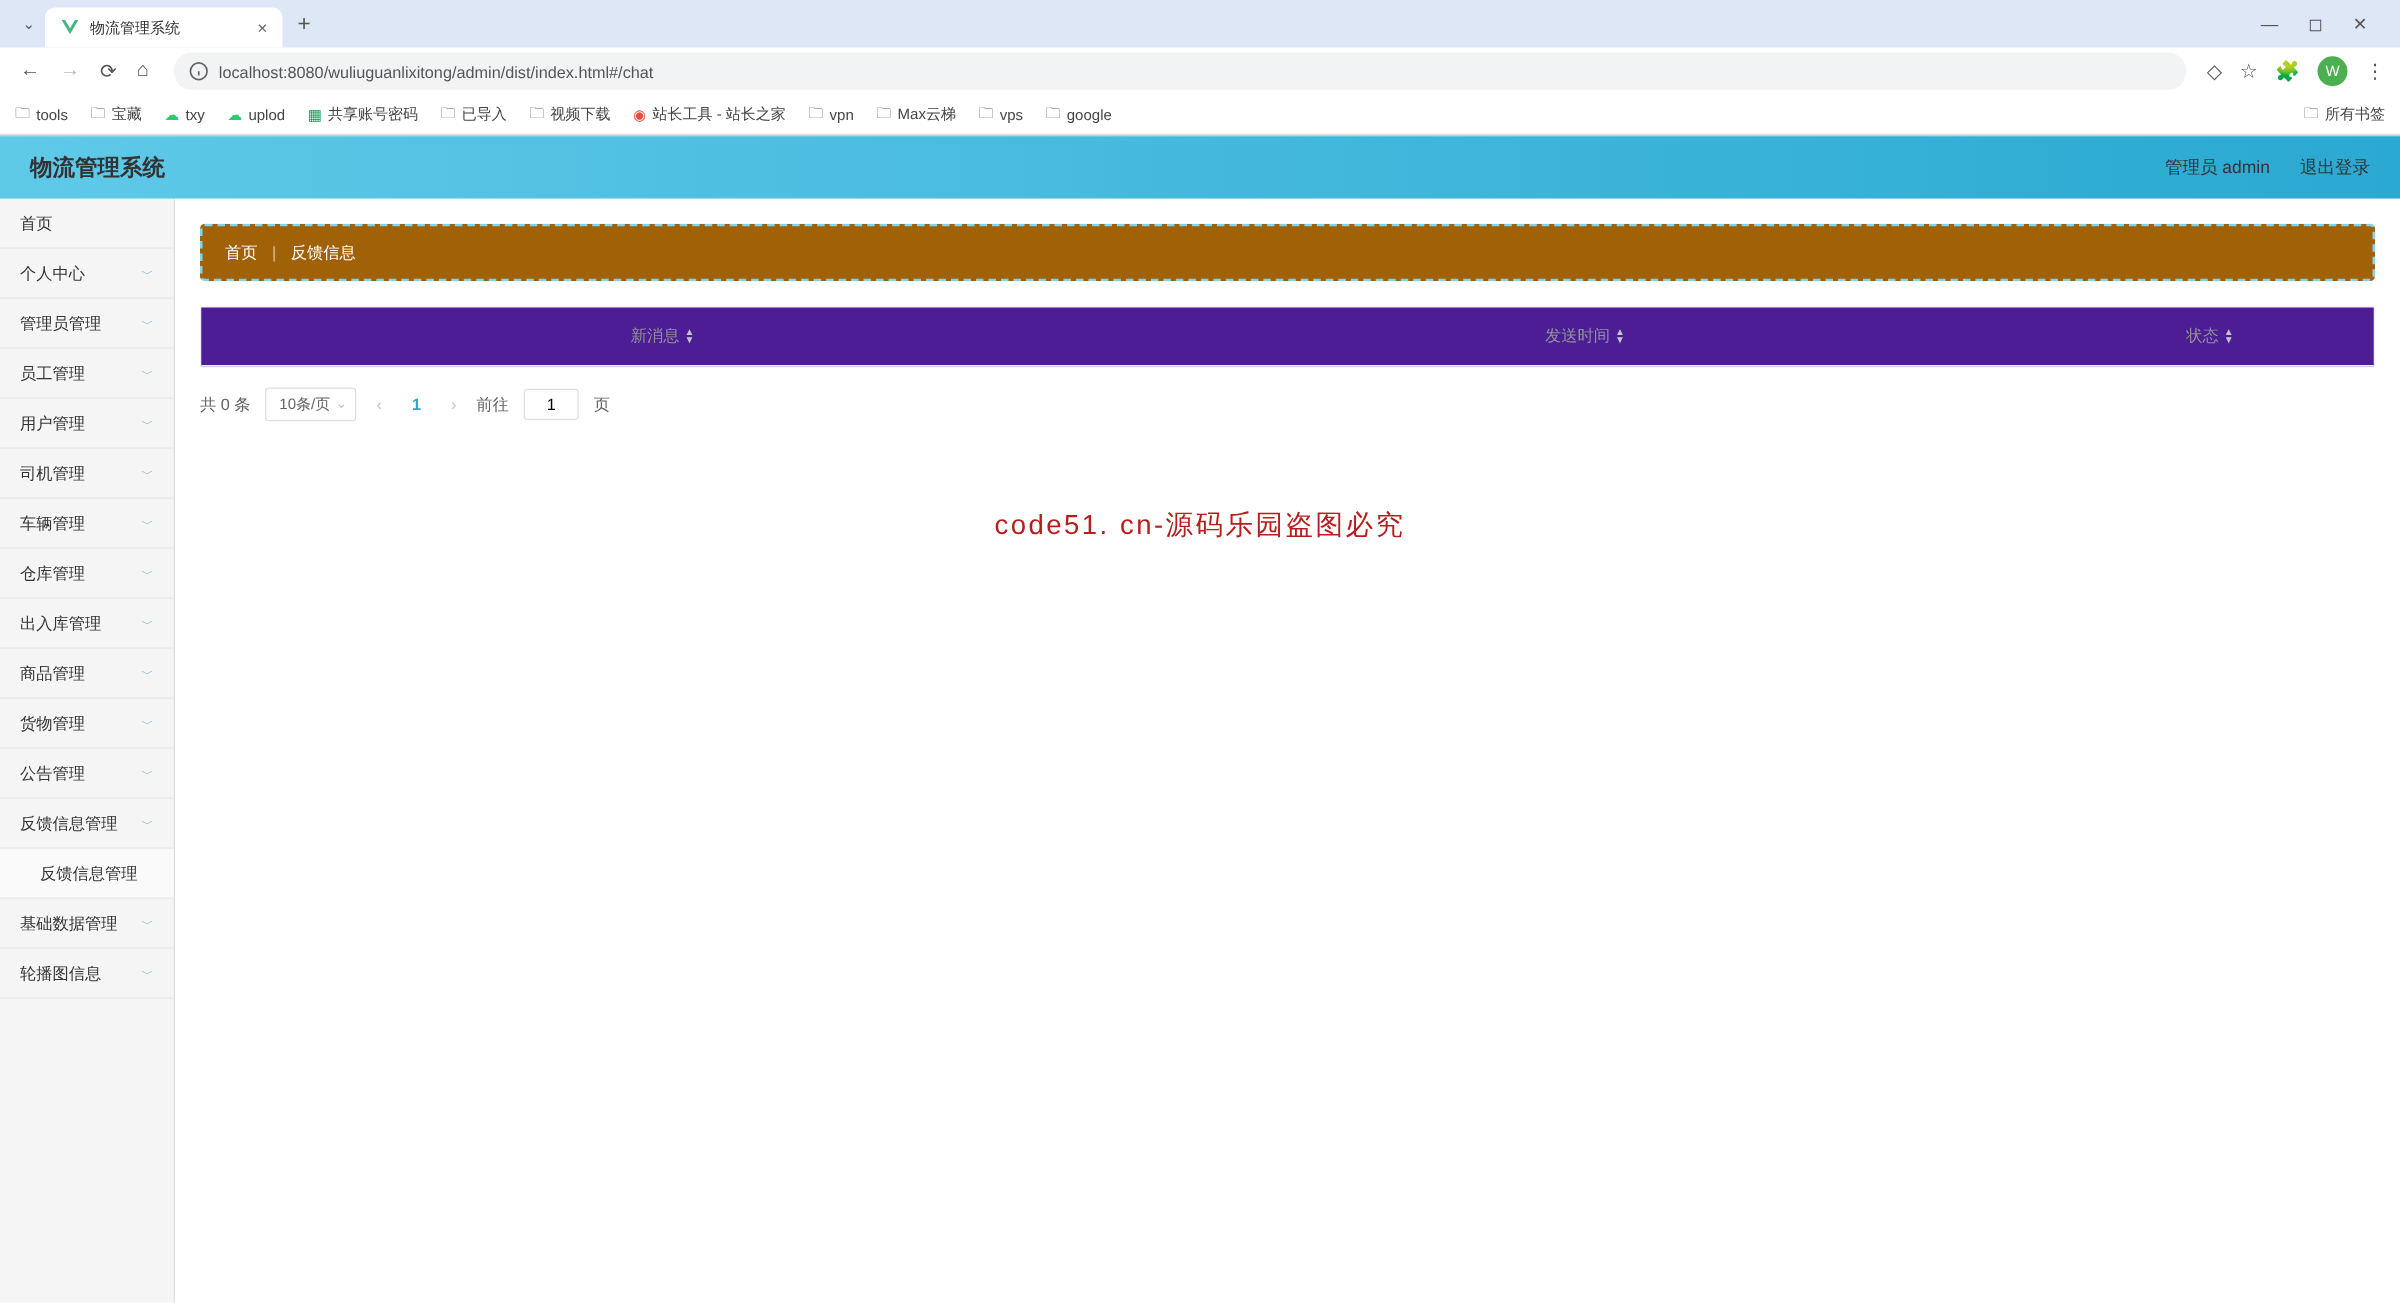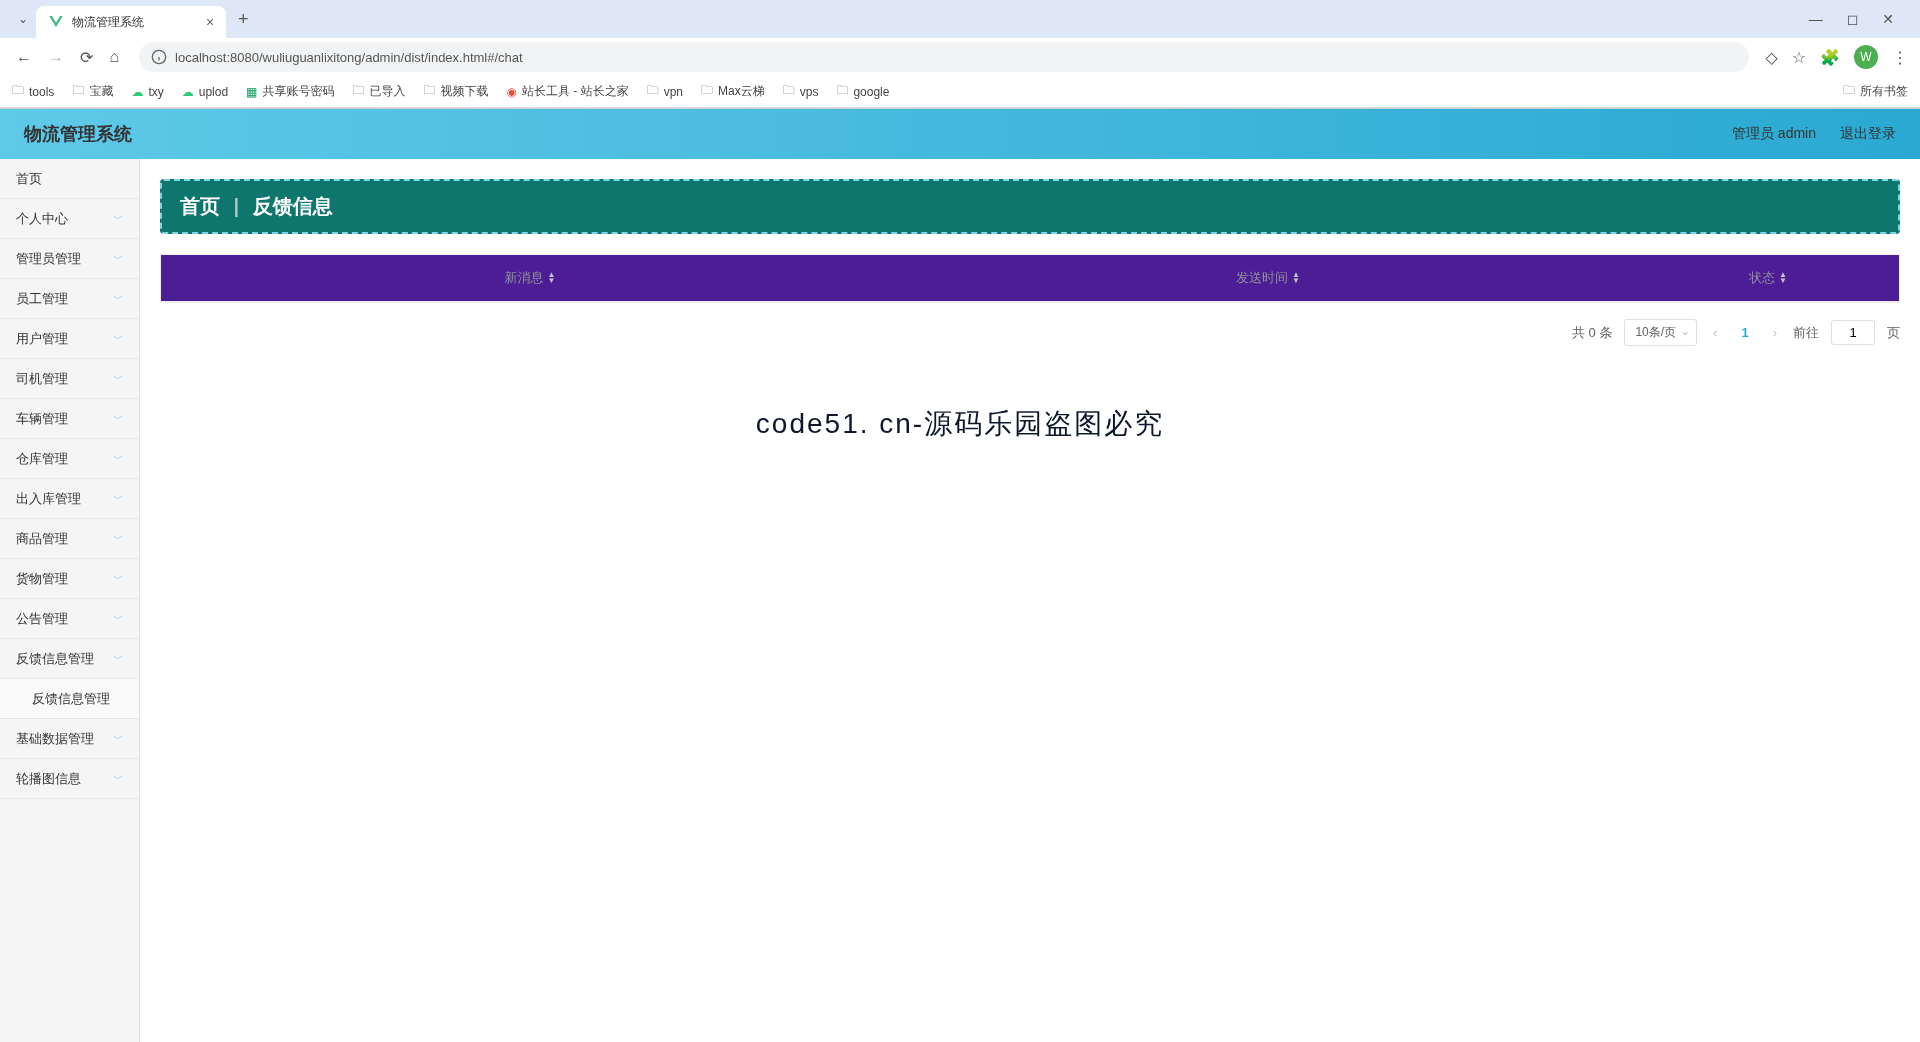--- a/index.html
+++ b/index.html
@@ -37,42 +37,42 @@
     .header-right span { cursor: pointer; }
     
     .app-body { display: flex; height: calc(100% - 158px); }
     
     .sidebar { width: 140px; background: #f5f5f5; border-right: 1px solid #ddd; overflow-y: auto; }
     .menu-item { height: 40px; display: flex; align-items: center; padding: 0 16px; font-size: 13px; color: #333; cursor: pointer; border-bottom: 1px solid #e8e8e8; justify-content: space-between; }
     .menu-item.sub { padding-left: 32px; background: #fafafa; }
     .chevron { color: #89c4e0; font-size: 10px; }
     
     .main-content { flex: 1; padding: 20px; background: #fff; }
-    .breadcrumb { background: #0f766e; border: 2px dashed #7fd4ec; border-radius: 4px; padding: 12px 18px; color: #fff; font-size: 20px; margin-bottom: 20px; font-weight: bold; }
+    .breadcrumb { background: #a16207; border: 2px dashed #7fd4ec; border-radius: 4px; padding: 12px 18px; color: #fff; font-size: 13px; margin-bottom: 20px; }
     .breadcrumb a { color: #fff; text-decoration: none; }
     .bc-sep { margin: 0 8px; color: rgba(255,255,255,0.6); }
     
     .data-table { border: 1px solid #ebeef5; border-radius: 2px; }
     .table-header { display: flex; background: #4c1d95; border-bottom: 1px solid #ebeef5; }
     .th { padding: 14px 12px; font-size: 13px; color: #909399; display: flex; align-items: center; justify-content: center; gap: 4px; }
     .th1 { flex: 3; }
     .th2 { flex: 3; }
     .th3 { flex: 1; }
     .th4 { flex: 1; }
     .sort-icon { display: flex; flex-direction: column; font-size: 8px; line-height: 6px; color: #c0c4cc; }
     .table-empty { text-align: center; padding: 20px; color: #909399; font-size: 13px; }
     
-    .pagination { display: flex; align-items: center; justify-content: flex-end; gap: 12px; padding: 16px 0; font-size: 13px; color: #606266; }
+    .pagination { display: flex; align-items: center; justify-content: flex-start; gap: 12px; padding: 16px 0; font-size: 13px; color: #606266; }
     .page-select { border: 1px solid #dcdfe6; border-radius: 3px; padding: 4px 20px 4px 10px; font-size: 12px; position: relative; cursor: pointer; }
     .page-select::after { content: "⌄"; position: absolute; right: 6px; color: #c0c4cc; }
     .page-nav { color: #c0c4cc; cursor: pointer; padding: 0 4px; }
     .page-current { color: #2aa9d2; font-weight: bold; padding: 0 8px; }
     .page-input { width: 44px; border: 1px solid #dcdfe6; border-radius: 3px; text-align: center; padding: 4px; font-size: 13px; }
     
-    .watermark-center { position: absolute; top: 405px; left: 50%; transform: translateX(-50%); color: #0f172a; font-size: 28px; pointer-events: none; font-weight: 400; letter-spacing: 2px; }
+    .watermark-center { position: absolute; top: 405px; left: 50%; transform: translateX(-50%); color: #b91c1c; font-size: 22px; pointer-events: none; font-weight: 400; letter-spacing: 2px; }
   </style>
 </head>
 <body>
 
 <div class="browser-chrome">
   <div class="tab-bar">
     <span class="tab-dropdown">⌄</span>
     <div class="browser-tab">
       <svg class="tab-icon" viewBox="0 0 24 24">
           <path fill="#41b883" d="M2 3l10 17L22 3h-4l-6 10L6 3z"></path>

